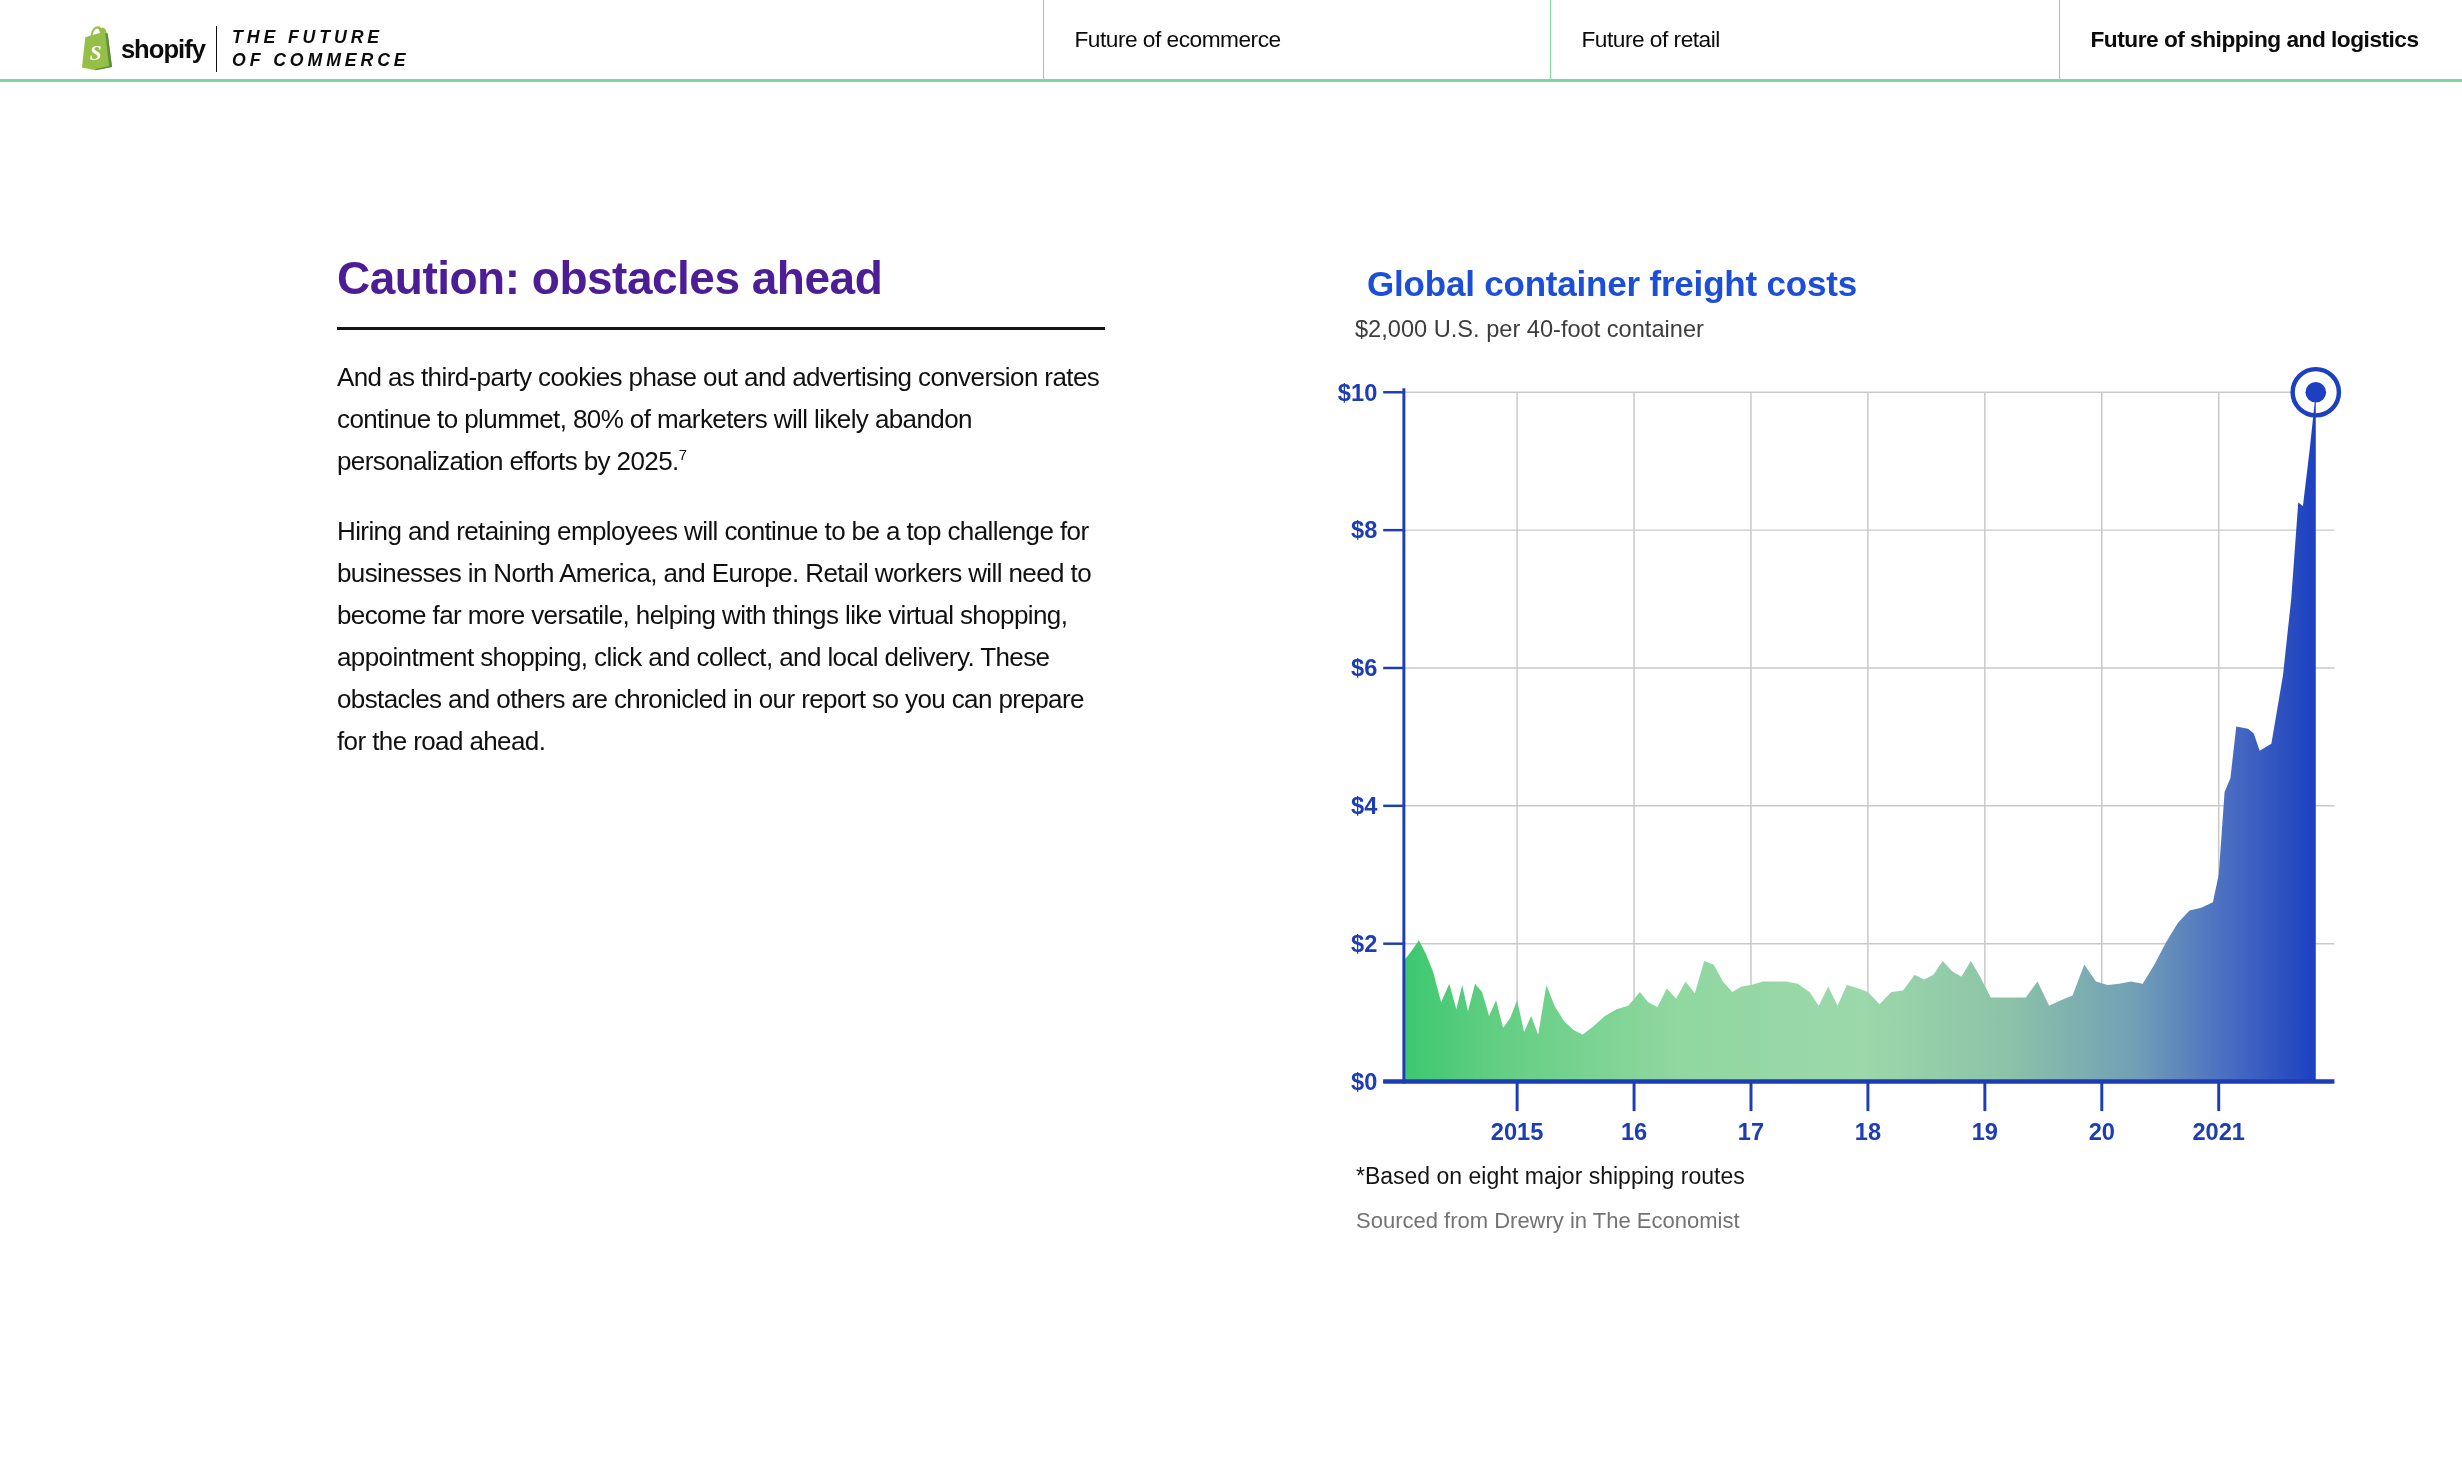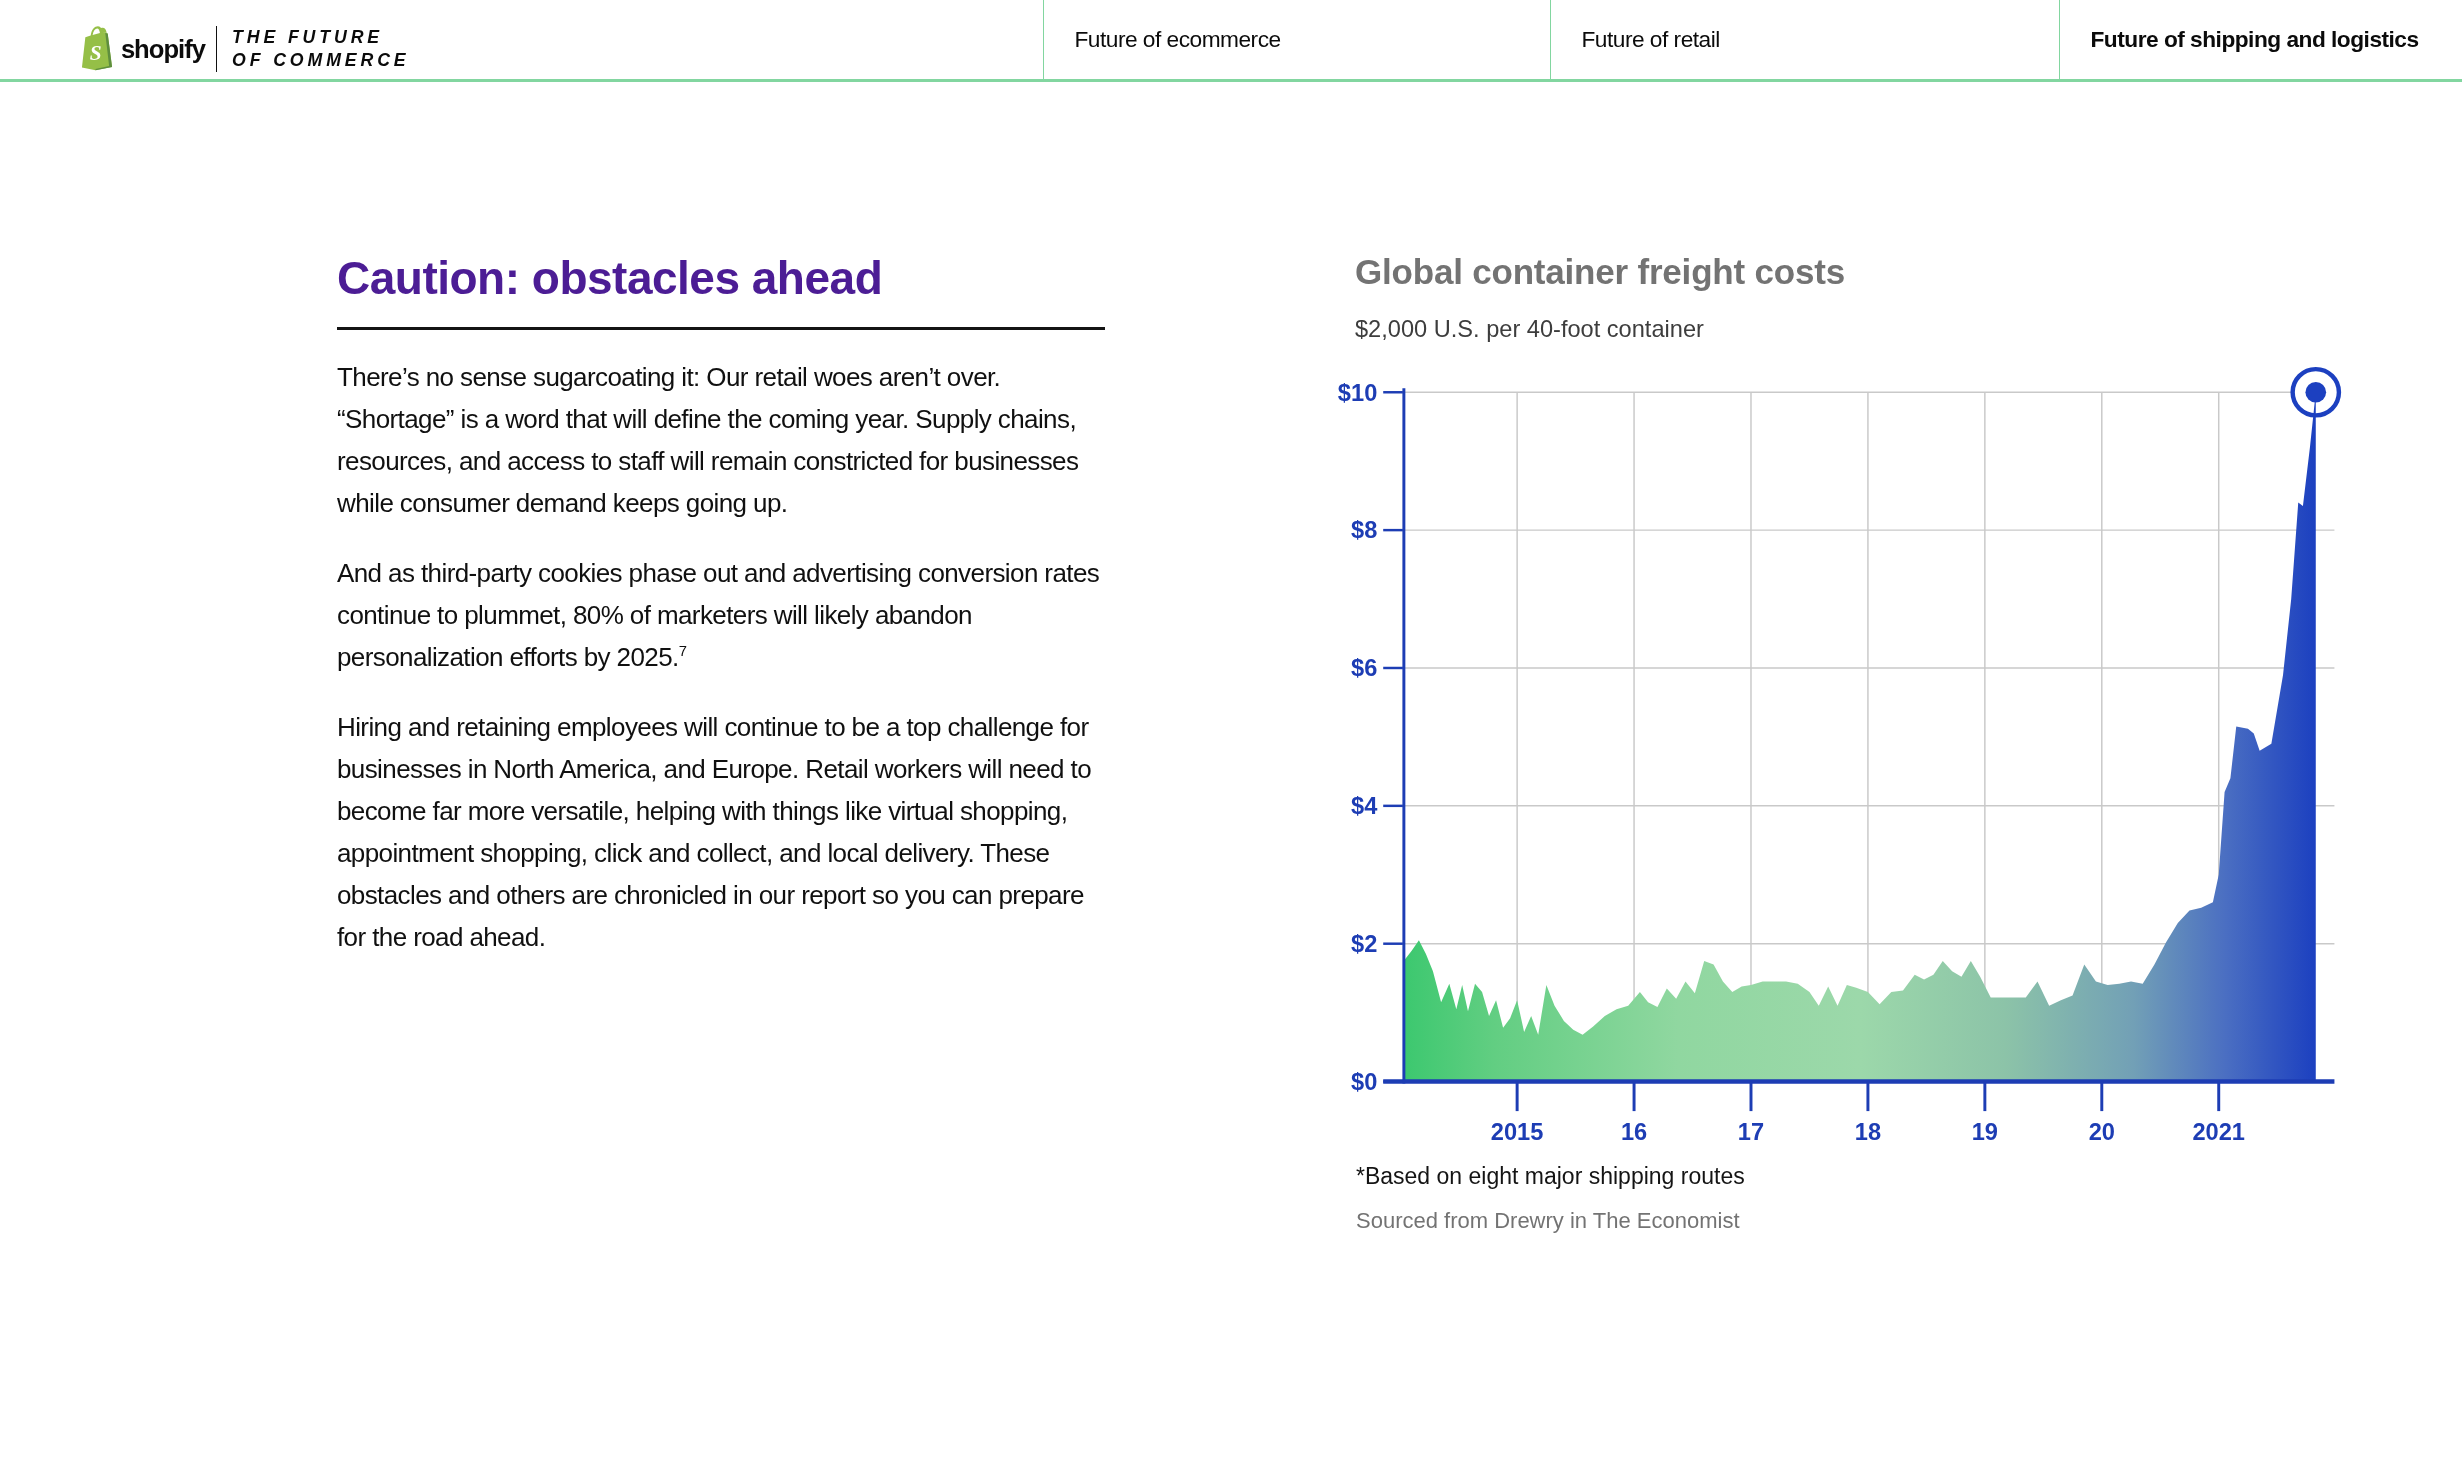--- a/index.html
+++ b/index.html
@@ -20,22 +20,22 @@
        display:flex;align-items:center;padding-left:30.5px;box-sizing:border-box;
        font-size:22.7px;letter-spacing:-0.5px;color:#0b0b0b;cursor:pointer;white-space:nowrap;}
   .tab.active{font-weight:bold;}
   
   .article{position:absolute;left:337px;top:251px;width:768px;}
   .article h1{margin:0 0 21.7px 0;font-size:46px;font-weight:bold;letter-spacing:-0.5px;color:#4c1d95;}
   .article .rule{height:3px;background:#141414;margin:0 0 26.6px 0;}
   .article p{margin:0 0 28px 0;font-size:26px;line-height:42px;letter-spacing:-0.6px;color:#101010;}
   .article p sup{font-size:14.8px;line-height:0;}
   
-  .chart-title{position:absolute;left:1355px;top:252px;margin:0;font-size:35px;
-               font-weight:bold;letter-spacing:-0.2px;color:#737373;}
+  .chart-title{position:absolute;left:1355px;top:252px;margin:12px;font-size:35px;
+               font-weight:bold;letter-spacing:-0.2px;color:#1d4ed8;}
   .chart-subtitle{position:absolute;left:1355px;top:316px;font-size:23.6px;color:#3d3d3d;}
   #chart-svg{position:absolute;left:1325px;top:345px;width:1044px;height:837px;}
   .chart-footnote{position:absolute;left:1356px;top:1163px;font-size:23px;color:#141414;}
   .chart-source{position:absolute;left:1356px;top:1208px;font-size:22px;color:#737373;}
 </style>
 </head>
 <body>
 
 <header class="header">
   <div class="brand">
@@ -62,21 +62,20 @@
       <div class="tab active" style="left: 2059px; width: 487px;">
         <span>Future of shipping and logistics</span>
       </div>
     </nav>
 </header>
 
 <section class="article">
   <h1>Caution: obstacles ahead</h1>
   <div class="rule"></div>
   <div id="paragraphs">
-      <p>There’s no sense sugarcoating it: Our retail woes aren’t over. “Shortage” is a word that will define the coming year. Supply chains, resources, and access to staff will remain constricted for businesses while consumer demand keeps going up.</p>
       <p>And as third-party cookies phase out and advertising conversion rates continue to plummet, 80% of marketers will likely abandon personalization efforts by 2025.<sup>7</sup></p>
       <p>Hiring and retaining employees will continue to be a top challenge for businesses in North America, and Europe. Retail workers will need to become far more versatile, helping with things like virtual shopping, appointment shopping, click and collect, and local delivery. These obstacles and others are chronicled in our report so you can prepare for the road ahead.</p>
     </div>
 </section>
 
 <h2 class="chart-title">Global container freight costs</h2>
 <div class="chart-subtitle">$2,000 U.S. per 40-foot container</div>
 <svg id="chart-svg" viewBox="0 0 2120 1700">
     <defs>
       <linearGradient id="area-grad" x1="0" y1="0" x2="1" y2="0">

